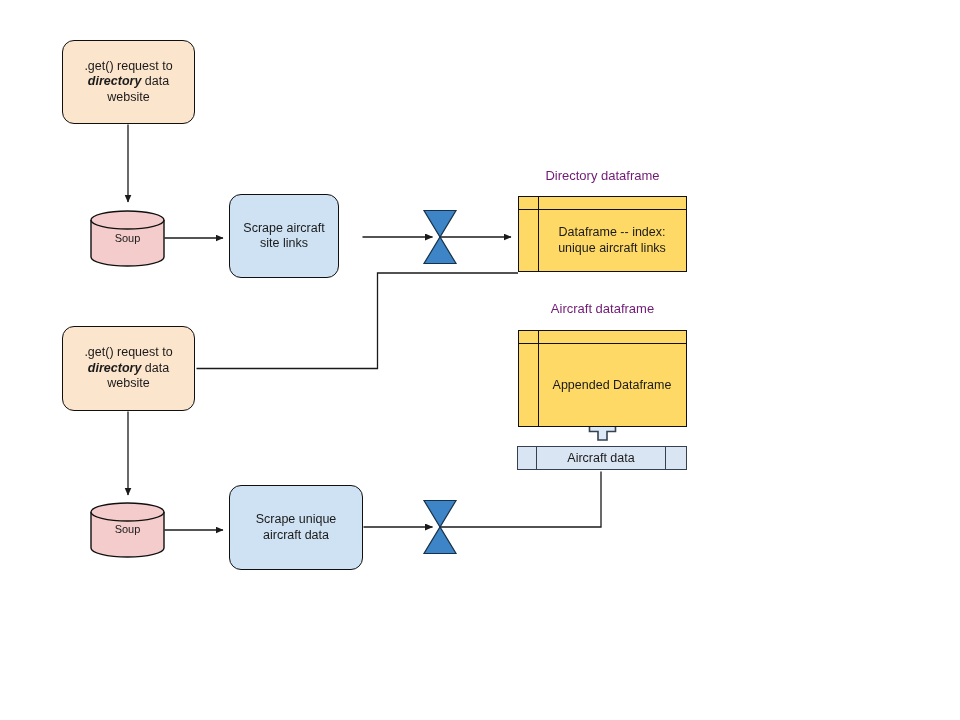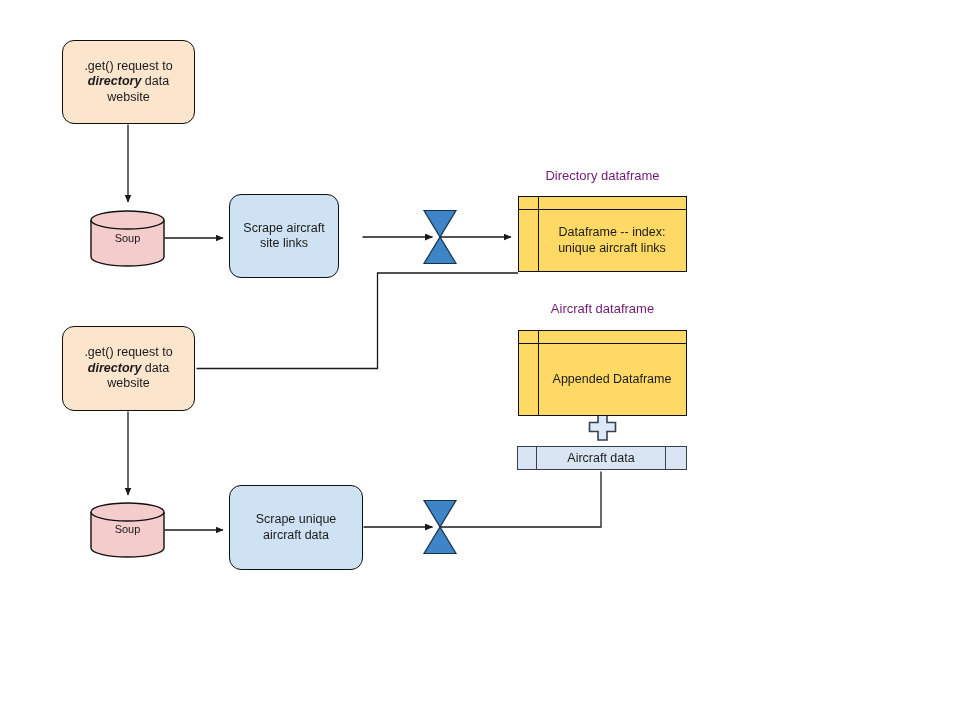--- a/index.html
+++ b/index.html
@@ -105,21 +105,21 @@
     </div>
   </div>
 
   <div class="soup-label" style="left:91px;top:523px;width:73px;">Soup</div>
 
   <div class="node rounded blue" style="left:229px;top:485px;width:134px;height:85px;">
     <div class="node-label wrap-narrow">Scrape unique aircraft data</div>
   </div>
 
   <div class="df-title" style="left:518px;top:301px;width:169px;">Aircraft dataframe</div>
-  <div class="df" style="left:518px;top:330px;width:169px;height:86px;">
+  <div class="df" style="left:518px;top:330px;width:169px;height:97px;">
     <div class="df-header"></div>
     <div class="df-index"></div>
     <div class="df-body">Appended Dataframe</div>
   </div>
 
   <div class="row" style="left:517px;top:446px;width:170px;height:24px;">
     <div class="cell-sm-l"></div>
     <div class="cell-main">Aircraft data</div>
     <div class="cell-sm-r"></div>
   </div>

